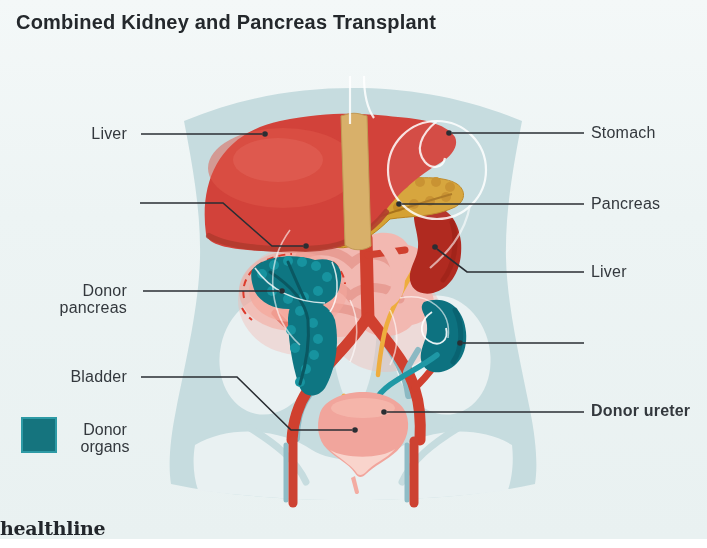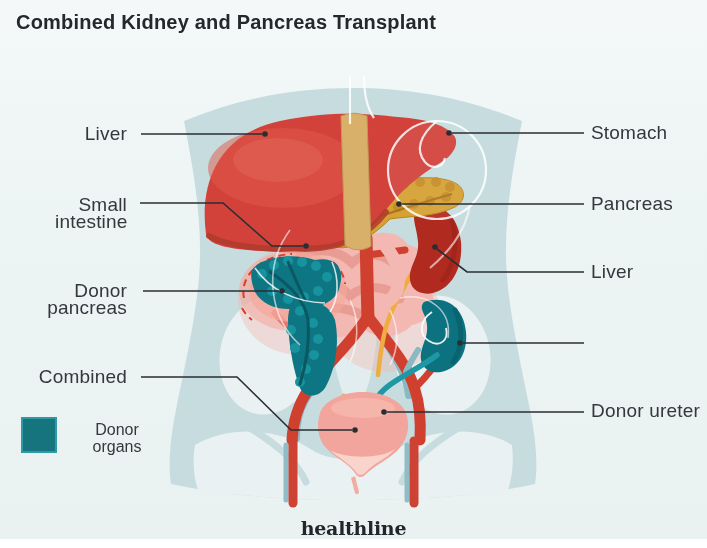--- a/index.html
+++ b/index.html
@@ -10,43 +10,43 @@
     background:linear-gradient(180deg,#f4f8f8 0%,#edf4f4 40%,#e9f1f1 100%);
     font-family:"Liberation Sans", sans-serif;
   }
   #anatomy, #leaders{position:absolute;left:0;top:0;}
   .title{
     position:absolute;left:16px;top:11px;
     font-size:20px;font-weight:bold;color:#24282c;letter-spacing:.2px;
   }
   .lbl{
     position:absolute;
-    font-size:19px;line-height:17px;color:#33383d;letter-spacing:.2px;
+    font-size:16px;line-height:17px;color:#33383d;letter-spacing:.2px;
   }
   .lbl.left{right:580px;text-align:right;}
   .lbl.right{left:591px;text-align:left;white-space:nowrap;}
   .lbl-liver{top:125px;}
   .lbl-small-intestine{top:196px;width:72px;}
   .lbl-donor-pancreas{top:282px;width:80px;}
   .lbl-bladder{top:368px;}
   .lbl-stomach{top:124px;}
   .lbl-pancreas{top:195px;}
   .lbl-kidney{top:263px;}
   .lbl-donor-kidney{top:334px;}
-  .lbl-donor-ureter{top:402px;}
+  .lbl-donor-ureter{top:402px;font-weight:bold;}
   .legend-swatch{
     position:absolute;left:21px;top:417px;width:36px;height:36px;
     background:#15747e;border:2px solid #2e9aa5;box-sizing:border-box;
   }
   .legend-text{
-    position:absolute;left:84px;top:421px;width:66px;text-align:center;
+    position:absolute;left:72px;top:421px;width:66px;text-align:center;
     font-size:16px;line-height:17px;color:#33383d;
   }
   .brand{
-    position:absolute;left:0;right:0;top:517px;text-align:center;
+    position:absolute;left:0;right:0;top:517px;
     font-family:"DejaVu Serif", serif;font-weight:bold;font-size:19px;
     color:#22262b;letter-spacing:-0.3px;
   }
 </style>
 </head>
 <body>
 
 <div id="stage">
 
   <svg id="anatomy" width="707" height="548" viewBox="0 0 707 548">
@@ -255,23 +255,22 @@
         <circle cx="435" cy="247" r="2.8"></circle>
         <circle cx="460" cy="343" r="2.8"></circle>
         <circle cx="384" cy="412" r="2.8"></circle>
       </g>
     </g>
   </svg>
 
   <div class="title">Combined Kidney and Pancreas Transplant</div>
 
   <div class="lbl left lbl-liver">Liver</div>
-  <div class="lbl left lbl-small-intestine">Small intestine</div>
   <div class="lbl left lbl-donor-pancreas">Donor pancreas</div>
-  <div class="lbl left lbl-bladder">Combined</div>
+  <div class="lbl left lbl-bladder">Bladder</div>
 
   <div class="lbl right lbl-stomach">Stomach</div>
   <div class="lbl right lbl-pancreas">Pancreas</div>
   <div class="lbl right lbl-kidney">Liver</div>
   <div class="lbl right lbl-donor-ureter">Donor ureter</div>
 
   <div class="legend-swatch"></div>
   <div class="legend-text">Donor organs</div>
 
   <div class="brand">healthline</div>

